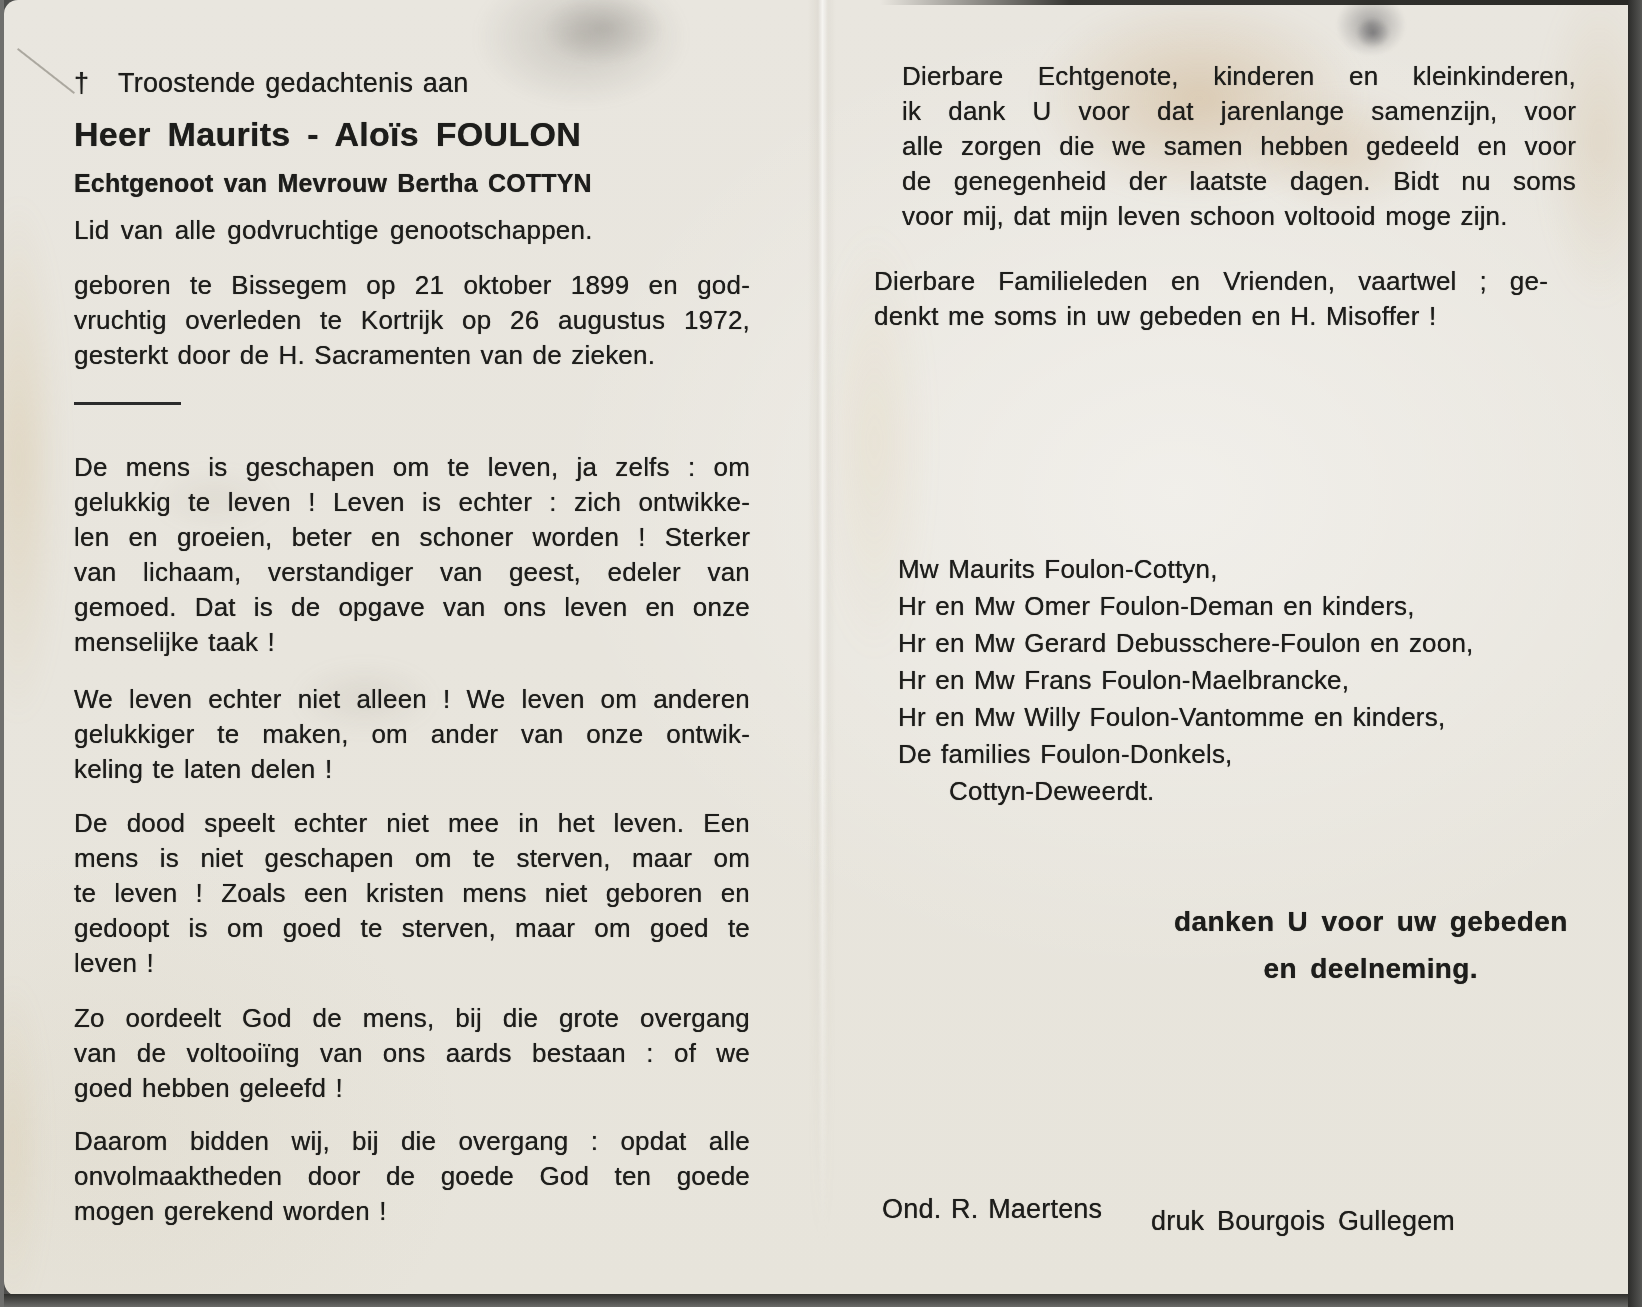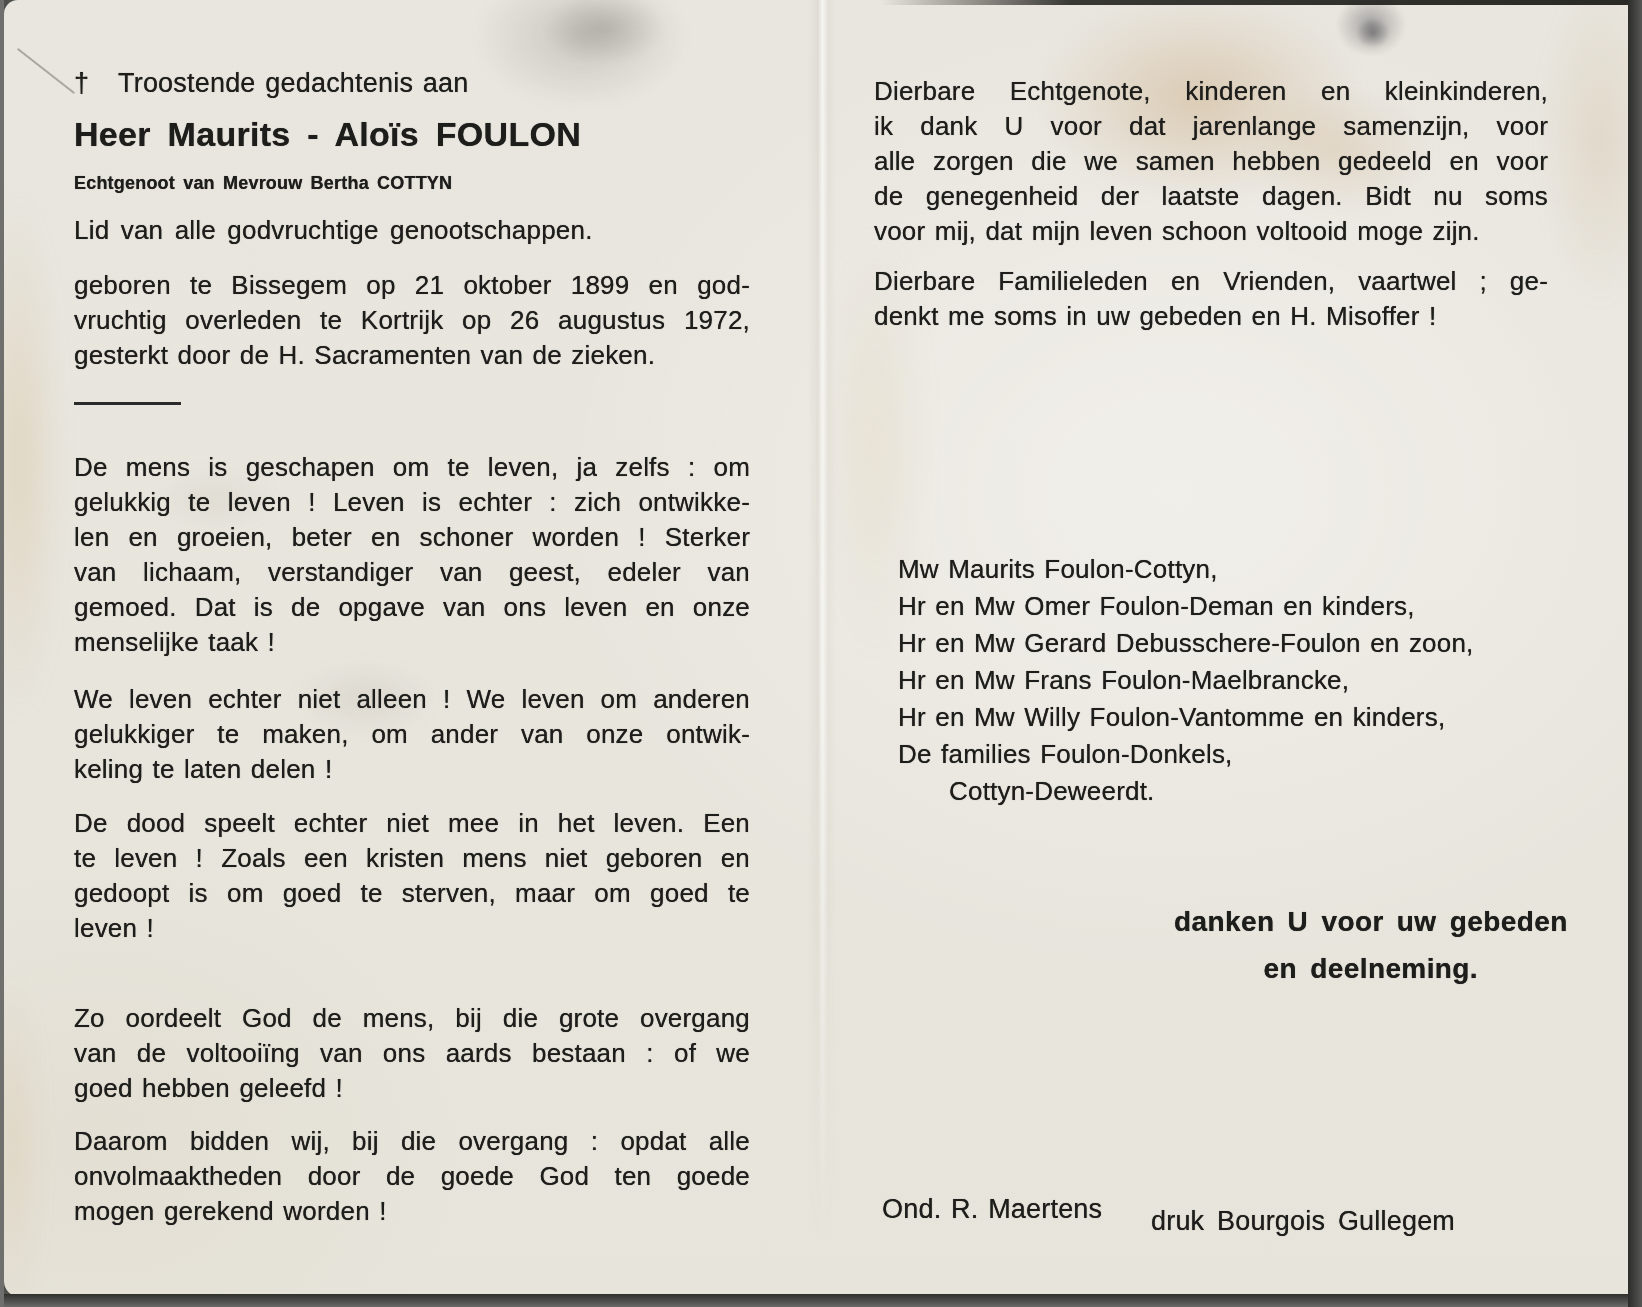--- a/index.html
+++ b/index.html
@@ -56,30 +56,30 @@
   .tx{position:absolute;color:#1d1d1b;font-size:26px;letter-spacing:.2px;word-spacing:2px;
       text-shadow:0 0 .7px rgba(25,25,20,.85);}
   .ln{height:35px;line-height:35px;}
   .j{text-align:justify;text-align-last:justify;}
   .col-l{left:70px;width:676px;}
   .col-r{left:870px;width:674px;}
   .dedication{top:66px;height:35px;line-height:35px;font-size:27px;display:flex;}
   .dedication .cross{width:44px;}
   .name{top:112px;height:44px;line-height:44px;font-weight:bold;font-size:34px;
       letter-spacing:.3px;word-spacing:7px;}
-  .spouse{top:166px;height:35px;line-height:35px;font-weight:bold;font-size:18px;word-spacing:3px;}
+  .spouse{top:166px;height:35px;line-height:35px;font-weight:bold;font-size:25px;word-spacing:3px;}
   .membership{top:213px;height:35px;line-height:35px;word-spacing:4px;}
   .vitals{top:268px;}
   .rule{position:absolute;left:70px;top:402px;width:107px;height:3px;background:#2b2b2b;}
   .p-life{top:450px;}
   .p-together{top:682px;}
   .p-death{top:806px;}
   .p-judge{top:1001px;}
   .p-prayer{top:1124px;}
-  .p-farewell1{top:74px;}
+  .p-farewell1{top:59px;margin-left:28px;}
   .p-farewell2{top:264px;}
   .family{top:551px;}
   .family .ln{height:37px;line-height:37px;margin-left:24px;}
   .family .indent{margin-left:75px;}
   .thanks{left:1170px;top:898px;font-weight:bold;font-size:28px;letter-spacing:.4px;word-spacing:5px;text-align:center;}
   .thanks .ln{height:47px;line-height:47px;}
   .footer-l{left:878px;top:1192px;height:35px;line-height:35px;font-size:27px;}
   .footer-r{left:1147px;top:1192px;height:35px;line-height:35px;font-size:27px;word-spacing:5px;margin-top:12px;}
 </style>
 </head>
@@ -132,20 +132,21 @@
     </div>
 
     <div class="tx col-l p-together">
       <div class="ln j">We leven echter niet alleen ! We leven om anderen</div>
       <div class="ln j">gelukkiger te maken, om ander van onze ontwik-</div>
       <div class="ln">keling te laten delen !</div>
     </div>
 
     <div class="tx col-l p-death">
       <div class="ln j">De dood speelt echter niet mee in het leven. Een</div>
+      <div class="ln j">mens is niet geschapen om te sterven, maar om</div>
       <div class="ln j">te leven ! Zoals een kristen mens niet geboren en</div>
       <div class="ln j">gedoopt is om goed te sterven, maar om goed te</div>
       <div class="ln">leven !</div>
     </div>
 
     <div class="tx col-l p-judge">
       <div class="ln j">Zo oordeelt God de mens, bij die grote overgang</div>
       <div class="ln j">van de voltooiïng van ons aards bestaan : of we</div>
       <div class="ln">goed hebben geleefd !</div>
     </div>

